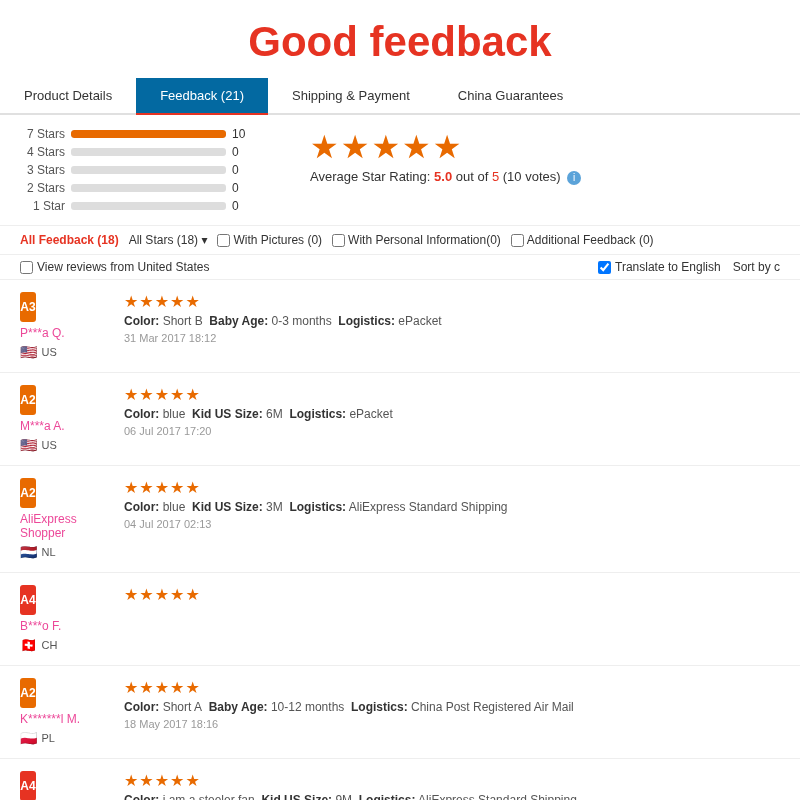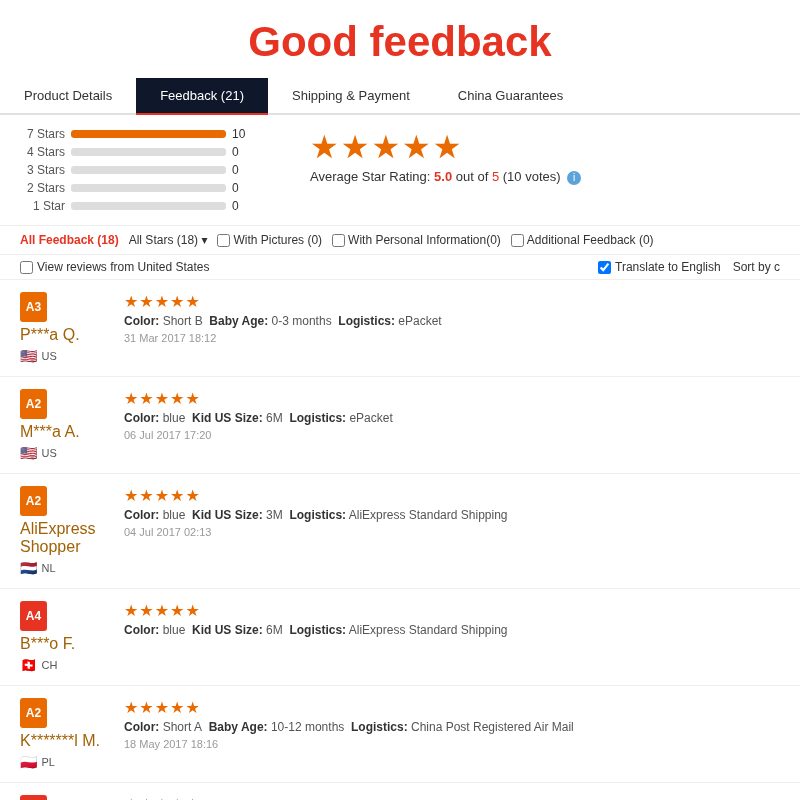--- a/index.html
+++ b/index.html
@@ -24,21 +24,21 @@
     }
     .tab {
       padding: 10px 24px;
       font-size: 13px;
       cursor: pointer;
       color: #333;
       border-bottom: 2px solid transparent;
       margin-bottom: -2px;
     }
     .tab.active {
-      background: #0f172a;
+      background: #0369a1;
       color: #fff;
       border-bottom: 2px solid #e63322;
     }
 
     .rating-section {
       display: flex;
       align-items: flex-start;
       padding: 12px 20px 8px 20px;
       border-bottom: 1px solid #eee;
       gap: 30px;
@@ -101,25 +101,25 @@
     .reviews-list { padding: 0 0 10px; }
 
     .review-item {
       display: flex;
       padding: 12px 20px;
       border-bottom: 1px solid #eee;
       gap: 14px;
     }
     .reviewer-col { width: 90px; flex-shrink: 0; display: flex; flex-direction: column; align-items: flex-start; gap: 4px; }
     .avatar {
-      width: 27px; height: 30px; border-radius: 3px;
+      width: 16px; height: 30px; border-radius: 3px;
       display: flex; align-items: center; justify-content: center;
       font-size: 12px; font-weight: bold; color: #fff;
     }
-    .reviewer-name { font-size: 16px; color: #a16207; cursor: pointer; }
+    .reviewer-name { font-size: 12px; color: #ec4899; cursor: pointer; }
     .flag-country { display: flex; align-items: center; gap: 4px; font-size: 11px; color: #555; }
     .flag { font-size: 14px; }
 
     .review-content { flex: 1; }
     .review-stars { color: #e86a00; font-size: 16px; letter-spacing: 1px; margin-bottom: 3px; }
     .review-meta { font-size: 12px; color: #555; margin-bottom: 4px; }
     .review-meta strong { color: #333; font-weight: bold; }
     .review-text { font-size: 13px; color: #333; margin-bottom: 4px; }
     .review-date { font-size: 11px; color: #999; }
 
@@ -277,21 +277,20 @@
     <div class="reviewer-col">
       <div class="avatar avatar-a4">A4</div>
       <span class="reviewer-name">B***o F.</span>
       <div class="flag-country">
         <span class="flag">🇨🇭</span>
         <span>CH</span>
       </div>
     </div>
     <div class="review-content">
       <div class="review-stars">★★★★★</div>
-      <div class="review-meta"><strong>Color:</strong> blue&nbsp;&nbsp;<strong>Kid US Size:</strong> 6M&nbsp;&nbsp;<strong>Logistics:</strong> AliExpress Standard Shipping</div>
 
     </div>
   </div>
     <div class="review-item">
     <div class="reviewer-col">
       <div class="avatar avatar-a2">A2</div>
       <span class="reviewer-name">K*******l M.</span>
       <div class="flag-country">
         <span class="flag">🇵🇱</span>
         <span>PL</span>

